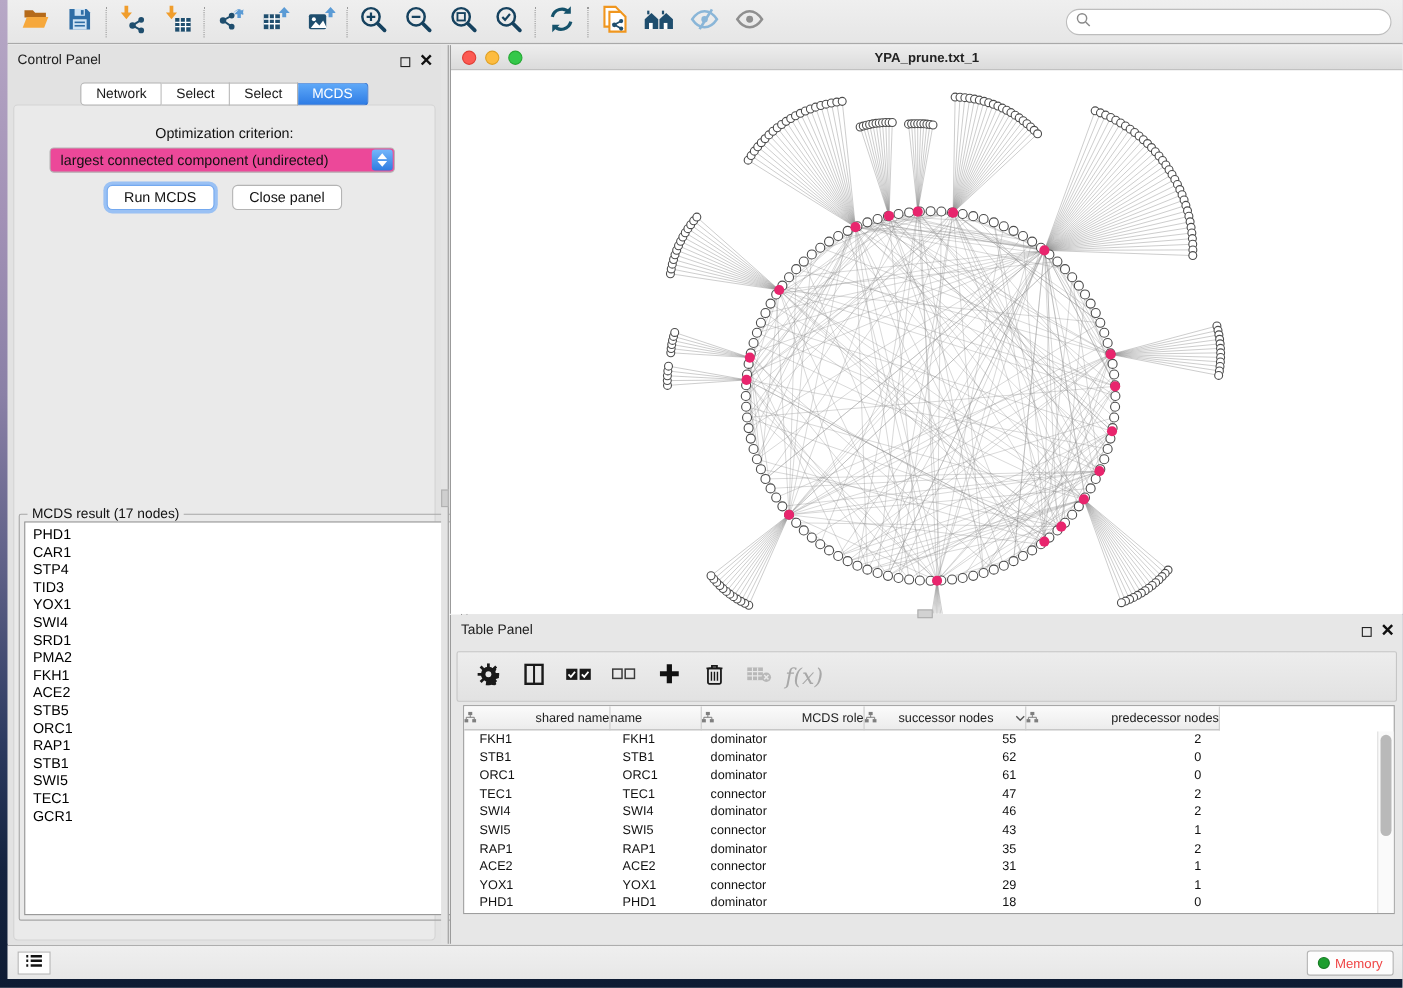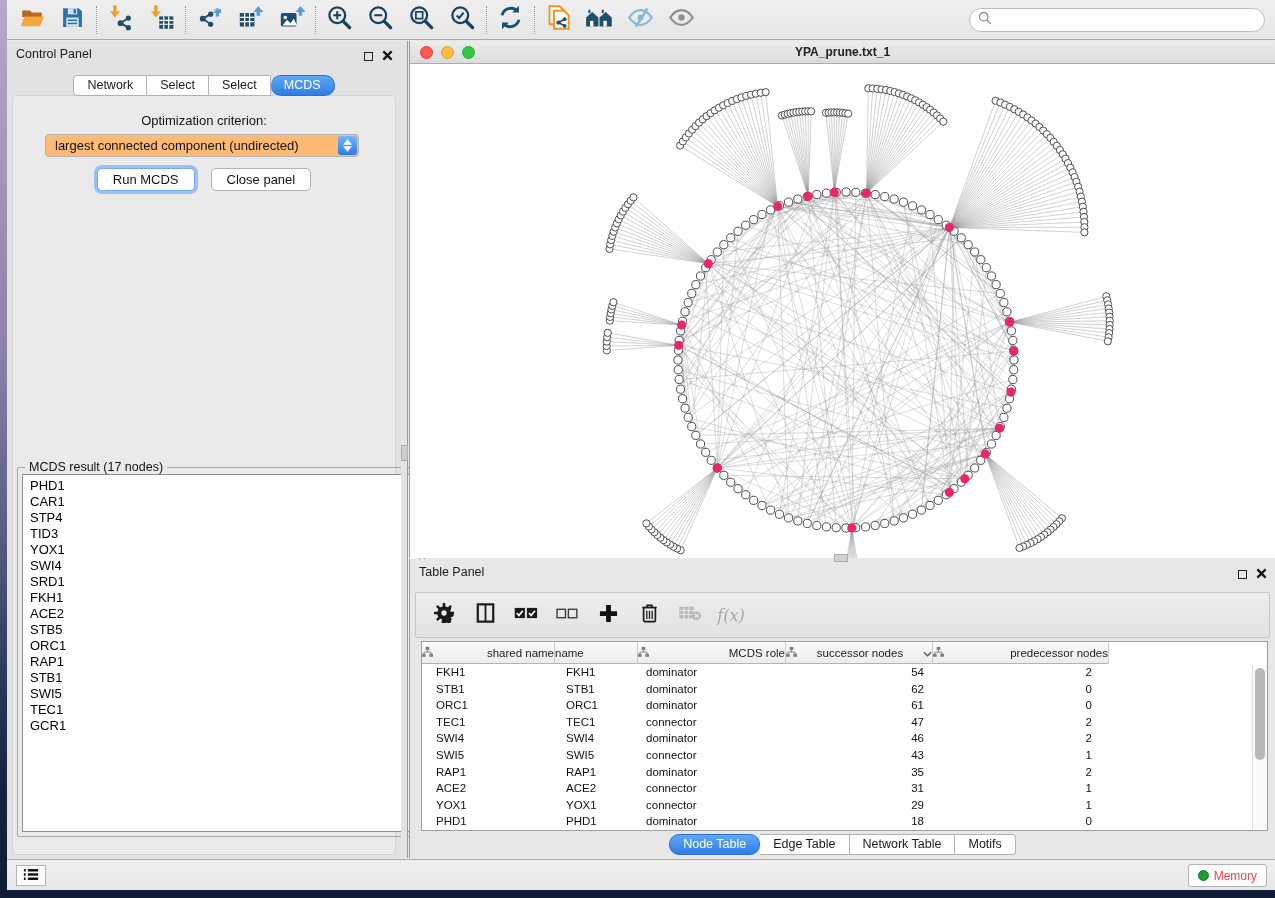--- a/index.html
+++ b/index.html
@@ -24,23 +24,23 @@
   .panel-title { font-size:12.5px; color:#1c1c1c; margin-left:9px; }
   .win-icons { position:absolute; right:8px; top:6px; display:flex; gap:9px; align-items:center; }
   .float-box { width:9px; height:9px; border:1.5px solid #222; }
   .cp-content { position:absolute; left:5px; top:54px; right:5px; bottom:3px; background:#eaeaea;
     border:1px solid #d4d4d4; border-radius:4px; }
   .seg { position:absolute; top:34px; left:0; right:0; display:flex; justify-content:center; z-index:3; }
   .seg-btn { height:21px; line-height:19px; padding:0 13px; font-size:12.5px; color:#1a1a1a; background:#fff;
     border:1px solid #b2b2b2; border-left:none; cursor:default; }
   .seg-btn:first-child { border-left:1px solid #b2b2b2; border-radius:4px 0 0 4px; }
   .seg-btn:last-child { border-radius:0 4px 4px 0; }
-  .seg-btn.sel { background:linear-gradient(#5fa9f8,#2e7ce5); color:#fff; border-color:#2c6fd2;border-radius:10px; }
+  .seg-btn.sel { background:linear-gradient(#5fa9f8,#2e7ce5); color:#fff; border-color:#2c6fd2; }
   .opt-label { position:absolute; top:72px; left:0; right:0; text-align:center; font-size:13px; color:#111; }
-  .dropdown { position:absolute; top:93px; left:38px; width:314px; height:23px; background:#fdba74;
+  .dropdown { position:absolute; top:93px; left:38px; width:314px; height:23px; background:#ec4899;
     border:1px solid #b4b4b4; border-radius:4px; font-size:13px; line-height:21px; padding-left:9px; color:#111; }
   .dd-stepper { position:absolute; right:1px; top:1px; width:19px; height:19px; border-radius:3px;
     background:linear-gradient(#73b6fb,#2f7ce0); display:flex; flex-direction:column; align-items:center; justify-content:center; gap:1px; }
   .btn-row { position:absolute; top:127px; left:0; right:0; display:flex; justify-content:center; gap:16px; }
   .btn { height:23px; padding:0 15px; background:#fff; border:1px solid #b4b4b4; border-radius:5px; font-size:13px; color:#111; }
   .btn.focused { box-shadow:0 0 0 3px rgba(100,165,250,.6); border-color:#74a9ef; }
   .result-group { position:absolute; left:10px; top:426px; width:408px; height:370px;
     border:1px solid #a6a6a6; border-radius:2px; }
   .result-legend { position:absolute; top:-8px; left:7px; background:#eaeaea; padding:0 4px; font-size:12.5px; color:#111; }
   .result-list { position:absolute; left:4px; right:4px; top:6px; bottom:4px; background:#fff;
@@ -63,21 +63,21 @@
   .tl.green { left:52px; background:#34c84a; border:1px solid #25a833; }
   .net-title { position:absolute; left:0; right:0; top:0; height:37px; line-height:23px; text-align:center;
     font-size:12px; font-weight:bold; color:#222; }
   .net-canvas { position:absolute; left:0; top:23px; right:0; bottom:0; background:#fff; }
 
   
   .table-panel { position:absolute; left:402px; top:559px; right:0; height:299px; background:#e7e7e7; border-left:1px solid #9b9b9b; }
   .tp-toolbar { position:absolute; left:5px; right:5px; top:33px; height:46px; background:linear-gradient(#ededed,#e2e2e2);
     border:1px solid #c6c6c6; border-radius:2px; display:flex; align-items:center; padding-left:16px; gap:17px; }
   .tp-tool { width:24px; height:24px; display:flex; align-items:center; justify-content:center; }
-  .fx { font-family:"DejaVu Serif", serif; font-style:italic; font-size:16px; color:#a8a8a8; }
+  .fx { font-family:"DejaVu Serif", serif; font-style:italic; font-size:20px; color:#a8a8a8; }
   .tbl { position:absolute; left:11px; right:7px; top:82px; height:190px; background:#fff; border:1px solid #9e9e9e; overflow:hidden; }
   .thead { display:flex; height:22px; background:linear-gradient(#fbfbfb,#ececec); border-bottom:1px solid #b3b3b3; width:687px; }
   .th { display:flex; align-items:center; justify-content:space-between; gap:5px; font-size:11.5px; color:#1c1c1c;
     border-right:1px solid #cbcbcb; height:22px; position:relative; }
   .trow { display:flex; height:16.6px; line-height:16.6px; font-size:11.5px; color:#111; }
   .td { overflow:hidden; white-space:nowrap; }
   .td.num { text-align:right; }
   .tbl-track { position:absolute; right:0; top:23px; bottom:0; width:15px; background:#fafafa; border-left:1px solid #dedede; }
   .tbl-thumb { position:absolute; left:2px; top:3px; width:10px; height:92px; background:#b9b9b9; border-radius:5px; }
   .tp-tabs { position:absolute; left:0; right:0; top:275px; display:flex; justify-content:center; }
@@ -274,20 +274,21 @@
     <div class="result-group">
       <span class="result-legend">MCDS result (17 nodes)</span>
       <div class="result-list" id="mcds-list">
         <div class="result-item">PHD1</div>
           <div class="result-item">CAR1</div>
           <div class="result-item">STP4</div>
           <div class="result-item">TID3</div>
           <div class="result-item">YOX1</div>
           <div class="result-item">SWI4</div>
           <div class="result-item">SRD1</div>
+          <div class="result-item">PMA2</div>
           <div class="result-item">FKH1</div>
           <div class="result-item">ACE2</div>
           <div class="result-item">STB5</div>
           <div class="result-item">ORC1</div>
           <div class="result-item">RAP1</div>
           <div class="result-item">STB1</div>
           <div class="result-item">SWI5</div>
           <div class="result-item">TEC1</div>
           <div class="result-item">GCR1</div>
           <div class="result-track"></div>
@@ -1144,21 +1145,21 @@
                 <path d="M6 3.4v2.2M2 7.4V5.6h8v1.8" stroke="#7f7f7f" fill="none" stroke-width="1"></path>
               </svg></span>
             <span>predecessor nodes</span>
           </div>
         </div>
       <div id="tbl-body">
           <div class="trow">
             <div class="td" style="width: 133px; padding-left: 14px;">FKH1</div>
             <div class="td" style="width: 83px; padding-left: 11px;">FKH1</div>
             <div class="td" style="width: 148px; padding-left: 8px;">dominator</div>
-            <div class="td num" style="width: 147px; padding-right: 9px;">54</div>
+            <div class="td num" style="width: 147px; padding-right: 9px;">55</div>
             <div class="td num" style="width: 176px; padding-right: 17px;">2</div>
           </div>
           <div class="trow">
             <div class="td" style="width: 133px; padding-left: 14px;">STB1</div>
             <div class="td" style="width: 83px; padding-left: 11px;">STB1</div>
             <div class="td" style="width: 148px; padding-left: 8px;">dominator</div>
             <div class="td num" style="width: 147px; padding-right: 9px;">62</div>
             <div class="td num" style="width: 176px; padding-right: 17px;">0</div>
           </div>
           <div class="trow">
@@ -1215,26 +1216,20 @@
             <div class="td" style="width: 83px; padding-left: 11px;">PHD1</div>
             <div class="td" style="width: 148px; padding-left: 8px;">dominator</div>
             <div class="td num" style="width: 147px; padding-right: 9px;">18</div>
             <div class="td num" style="width: 176px; padding-right: 17px;">0</div>
           </div>
         </div>
       <div class="tbl-track">
         <div class="tbl-thumb"></div>
       </div>
     </div>
-    <div class="tp-tabs seg" id="tp-tabs" style="position:absolute;">
-        <span class="seg-btn sel">Node Table</span>
-        <span class="seg-btn">Edge Table</span>
-        <span class="seg-btn">Network Table</span>
-        <span class="seg-btn">Motifs</span>
-      </div>
   </div>
 
   <div class="status-bar">
     <span class="list-btn">
       <span><svg width="16" height="13" viewBox="0 0 18 14">
             <g stroke="#111" stroke-width="2.6">
               <path d="M1 2.2h2M1 7h2M1 11.8h2"></path>
               <path d="M5.5 2.2H17M5.5 7H17M5.5 11.8H17"></path>
             </g>
           </svg></span>

